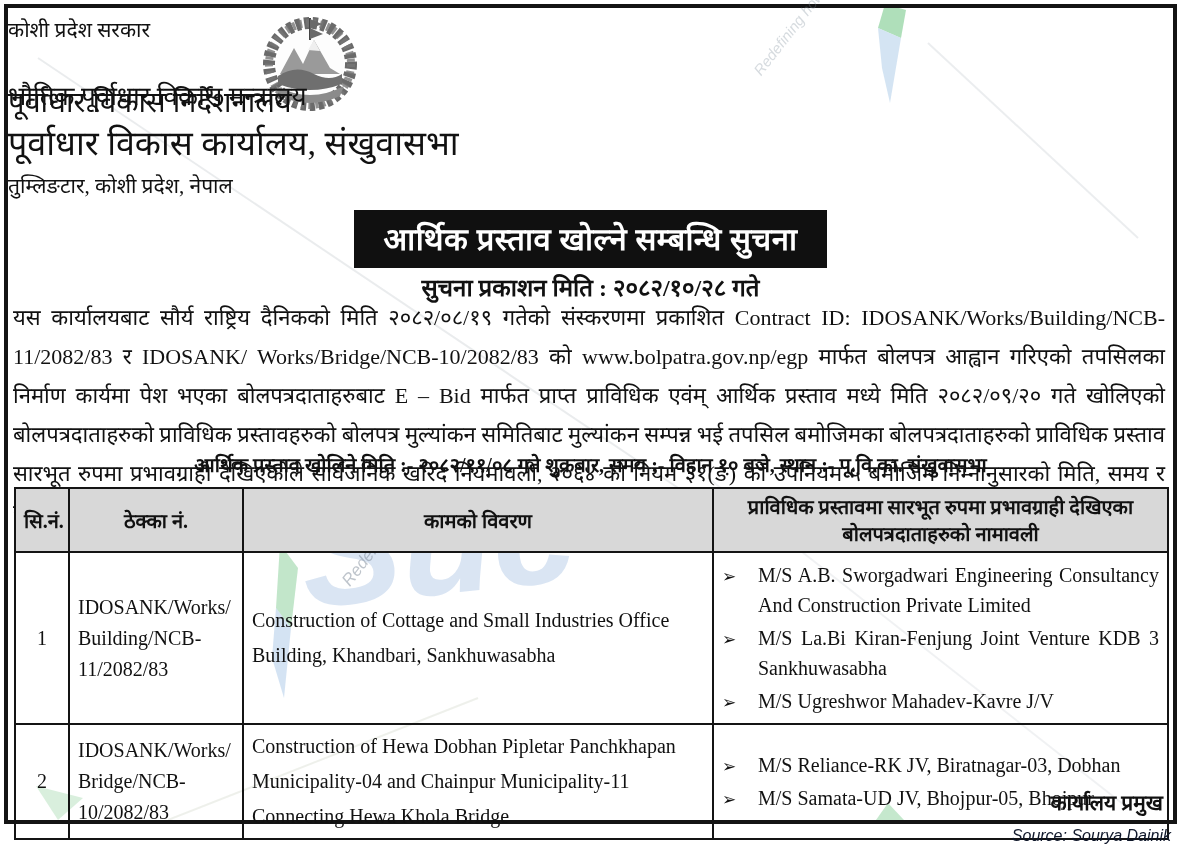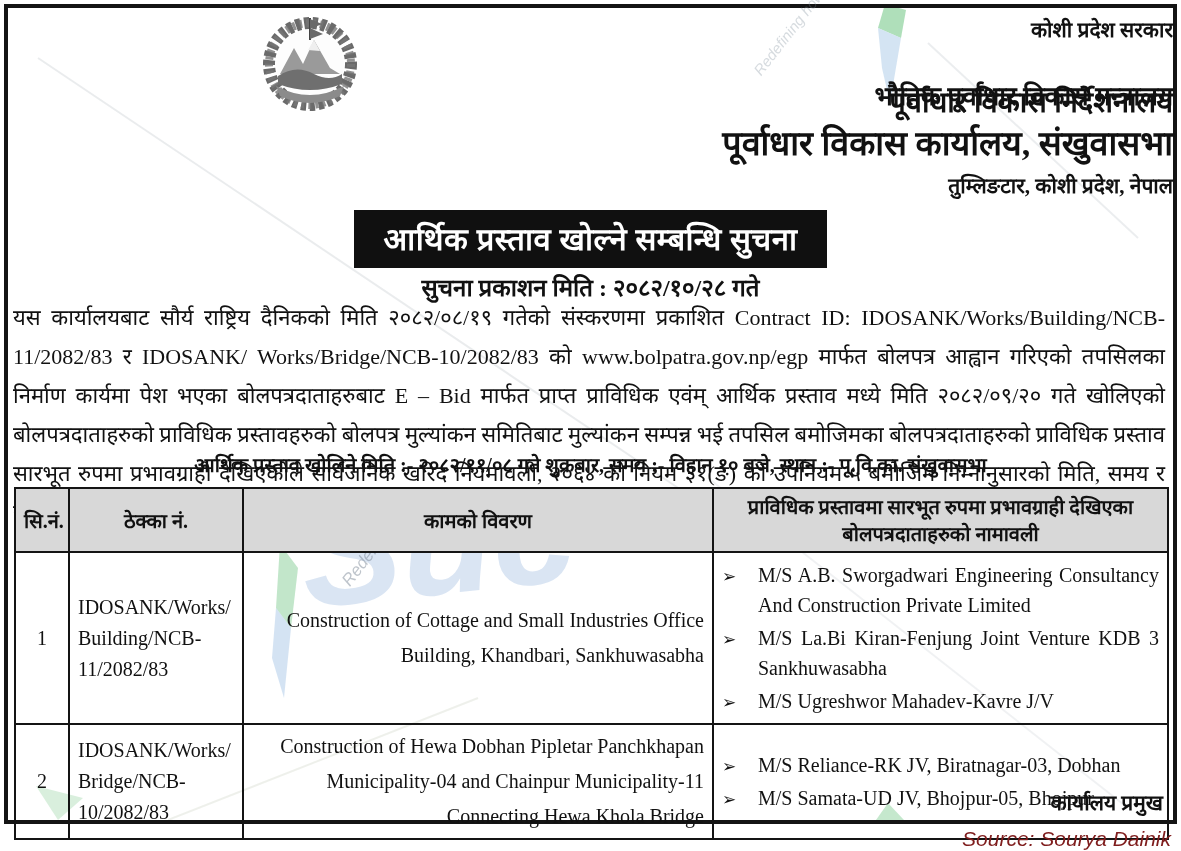--- a/index.html
+++ b/index.html
@@ -8,21 +8,21 @@
     font-family:"Liberation Serif","DejaVu Serif",serif;color:#111;
   }
   .doc{
     position:absolute;left:4px;top:4px;width:1165px;height:812px;
     border:4px solid #141414;background:#fff;
   }
   .layer{position:absolute;inset:0;pointer-events:none;}
   .content{position:relative;z-index:2;}
   
   .emblem{position:absolute;left:248px;top:4px;width:108px;height:110px;}
-  .hline{width:100%;text-align:right;font-weight:bold;line-height:1.15;}
+  .hline{width:100%;text-align:left;font-weight:normal;line-height:1.15;}
   .h1{position:absolute;top:10px;left:0;font-size:21px;}
   .h2{position:absolute;top:42px;left:0;font-size:26px;margin-top:32px;}
   .h3{position:absolute;top:78px;left:0;font-size:29px;}
   .h4{position:absolute;top:116px;left:0;font-size:34px;}
   .h5{position:absolute;top:166px;left:0;font-size:21px;}
   .banner-wrap{position:absolute;top:202px;left:0;width:100%;text-align:center;}
   .banner{
     display:inline-block;background:#101010;color:#fff;font-weight:bold;
     font-size:31px;padding:7px 30px 9px 30px;letter-spacing:0.5px;
   }
@@ -37,32 +37,32 @@
     position:absolute;left:6px;top:479px;width:1153px;
     border-collapse:collapse;table-layout:fixed;
   }
   table.notice th,table.notice td{border:2.5px solid #141414;vertical-align:middle;}
   table.notice th{background:#d8d8d8;font-weight:bold;font-size:20px;text-align:center;padding:4px 8px;}
   table.notice td{font-size:20px;padding:4px 8px;}
   col.c-sn{width:54px;} col.c-no{width:174px;} col.c-work{width:470px;} col.c-bid{width:455px;}
   tr.r-head{height:58px;} tr.r-1{height:140px;} tr.r-2{height:86px;}
   td.sn{text-align:center;}
   td.contract{text-align:left;white-space:pre-line;line-height:1.55;margin-top:44px;}
-  td.work{text-align:right;line-height:1.75;padding:4px 14px;}
+  td.work{text-align:left;line-height:1.75;padding:4px 14px;}
   td.bidders{vertical-align:middle;padding:6px 10px 6px 14px;margin-left:18px;}
   td.bidders ul{list-style:none;margin:0;padding:0;}
   td.bidders li{
     text-align:justify;line-height:1.5;margin:3px 0;
     padding-left:36px;text-indent:-36px;
   }
   .bullet{display:inline-block;width:24px;text-indent:0;margin-right:12px;font-size:17px;}
   .signature{position:absolute;top:780px;right:10px;font-weight:bold;font-size:21px;}
   .source{
-    position:absolute;right:10px;top:827px;font-style:italic;font-size:21px;
-    color:#7f1d1d;font-family:"Liberation Sans","DejaVu Sans",sans-serif;z-index:3;
+    position:absolute;right:10px;top:827px;font-style:italic;font-size:16px;
+    color:#0f172a;font-family:"Liberation Sans","DejaVu Sans",sans-serif;z-index:3;
   }
   
   .wm-suc{
     position:absolute;left:292px;top:448px;z-index:1;
     font-family:"Liberation Sans",sans-serif;font-weight:bold;font-style:italic;
     font-size:150px;color:rgba(70,125,195,0.20);transform:rotate(-6deg);
   }
   .wm-tag{
     position:absolute;left:330px;top:570px;z-index:1;
     font-family:"Liberation Sans",sans-serif;font-style:italic;

